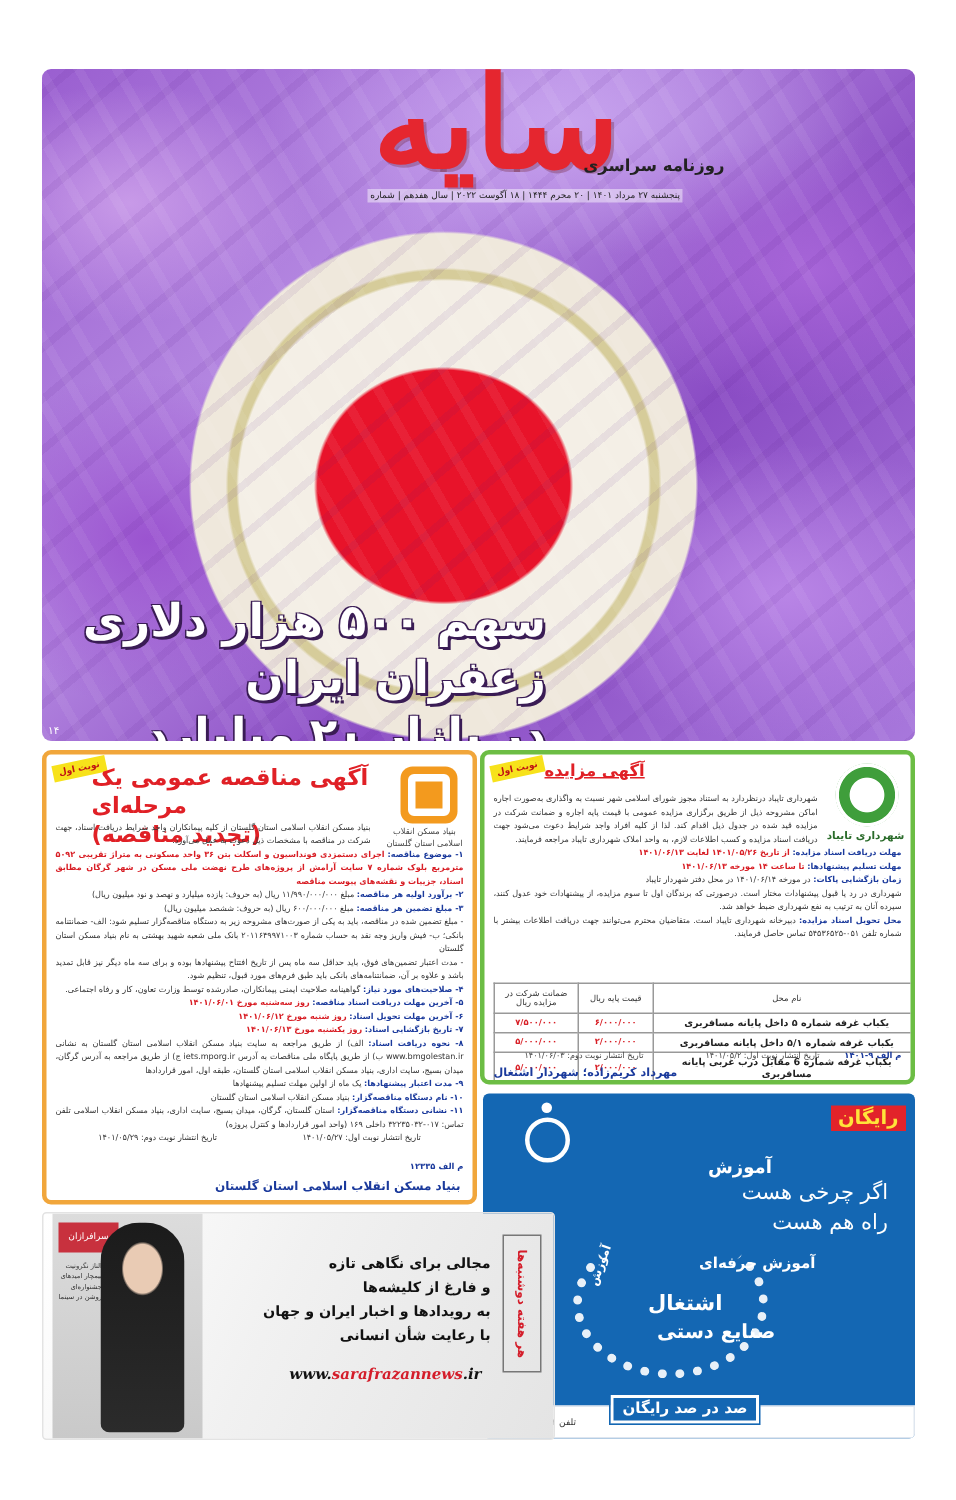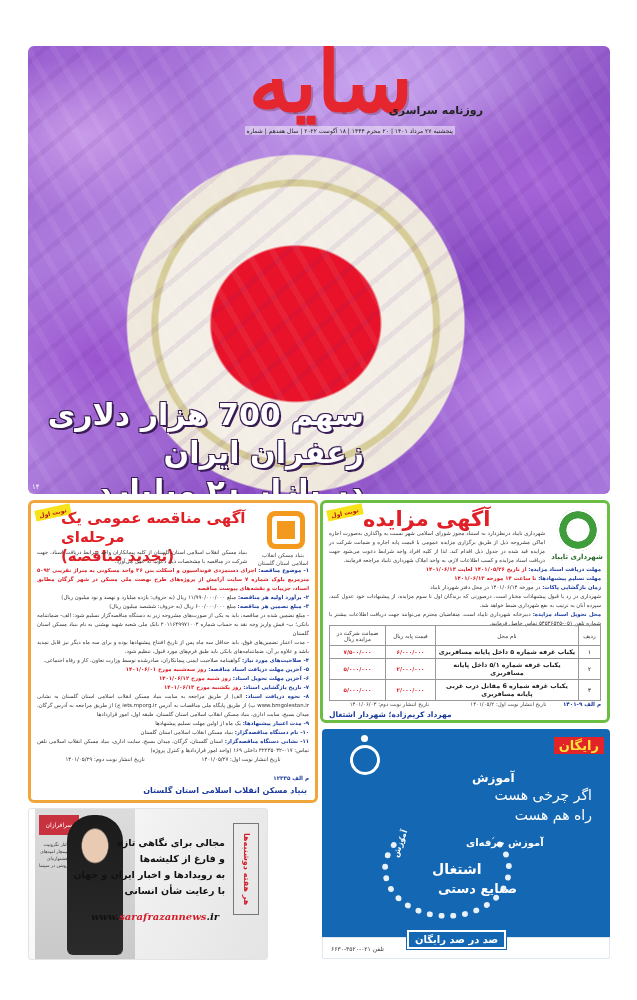--- a/index.html
+++ b/index.html
@@ -46,42 +46,42 @@
     color: #ffffff; font-weight: bold; font-size: 30px; line-height: 38px;
     text-shadow: 2px 2px 0 #3a1c55, -1px -1px 0 #3a1c55, 1px -1px 0 #3a1c55, -1px 1px 0 #3a1c55;
   }
   .page-ref { position: absolute; left: 4px; bottom: 3px; z-index: 2; font-size: 7px; color: #fff; }
 
   
   .ad { position: absolute; border-radius: 6px; overflow: hidden; background: #fff; }
   .ad-auction { left: 320px; top: 500px; width: 290px; height: 223px; border: 3px solid #6cbd44; }
   .ad-tender  { left: 28px;  top: 500px; width: 290px; height: 303px; border: 3px solid #f1a63b; }
   .ad-free    { left: 322px; top: 729px; width: 288px; height: 230px; background: #1467b3; border-radius: 4px; }
-  .ad-magazine{ left: 28px;  top: 808px; width: 240px; height: 152px; background: linear-gradient(115deg,#ffffff 0%,#f1f1f1 45%,#e4e4e4 100%); border: 1px solid #e3e3e3; border-radius: 3px; }
+  .ad-magazine{ left: 28px;  top: 808px; width: 342px; height: 152px; background: linear-gradient(115deg,#ffffff 0%,#f1f1f1 45%,#e4e4e4 100%); border: 1px solid #e3e3e3; border-radius: 3px; }
 
   .badge-first {
     position: absolute; left: 4px; top: 4px; background: #f7e21b; color: #c01414;
     font-size: 6px; font-weight: bold; padding: 2px 4px; transform: rotate(-12deg);
   }
   .ad-title { font-weight: bold; text-align: left; color: #e02026; }
   .ad-text { font-size: 5.4px; line-height: 9px; color: #333; text-align: justify; padding: 0 6px; }
   .ad-text .hl-blue { color: #1b3a9c; font-weight: bold; }
   .ad-text .hl-red { color: #d81e25; font-weight: bold; }
 
   
   .auc-logo {
     position: absolute; right: 8px; top: 6px; width: 42px; height: 42px; border-radius: 50%;
     background: radial-gradient(circle, #ffffff 0 38%, #3f9e3b 40% 62%, #ffffff 64% 70%, #3f9e3b 72%);
   }
   .auc-logo-label { position: absolute; right: 4px; top: 50px; width: 52px; text-align: center; font-size: 7px; color: #2a6b2a; font-weight: bold; }
-  .auc-title { position: absolute; right: 45px; top: 4px; left: 40px; font-size: 21px; }
+  .auc-title { position: absolute; right: 45px; top: 4px; left: 40px; font-size: 11px; text-decoration: underline; }
   .auc-body { position: absolute; right: 56px; top: 26px; left: 0; }
   .auc-body2 { position: absolute; right: 0; top: 62px; left: 0; }
   table.auc-table {
-    position: absolute; left: 6px; top: 122px; width: 272px; border-collapse: collapse; font-size: 5.6px;
+    position: absolute; left: 6px; top: 152px; width: 307px; border-collapse: collapse; font-size: 5.6px;
   }
   table.auc-table th, table.auc-table td { border: 1px solid #999; text-align: center; padding: 2px 2px; }
   table.auc-table th { font-weight: normal; color: #333; height: 20px; }
   table.auc-table td { height: 13px; }
   table.auc-table td.name { font-weight: bold; color: #222; font-size: 6.4px; }
   table.auc-table td.money { color: #d81e25; font-weight: bold; }
   .auc-dates { position: absolute; left: 6px; right: 40px; top: 198px; font-size: 5.4px; color: #444; display: flex; justify-content: space-around; }
   .auc-code { position: absolute; right: 6px; top: 198px; font-size: 5.6px; color: #1b3a9c; font-weight: bold; }
   .auc-sign { position: absolute; left: 6px; top: 207px; font-size: 7.5px; color: #1b3a9c; font-weight: bold; }
 
@@ -125,21 +125,21 @@
 </head>
 <body>
 
 <div class="hero">
   <div class="masthead">
     <div class="masthead-logo">سایه</div>
     <div class="masthead-sub">روزنامه سراسری</div>
   </div>
   <div class="issue-line">پنجشنبه ۲۷ مرداد ۱۴۰۱ | ۲۰ محرم ۱۴۴۴ | ۱۸ آگوست ۲۰۲۲ | سال هفدهم | شماره ۴۵۹۰ | ۵۰۰۰ تومان</div>
   <div class="headline">
-    <div>سهم 700 هزار دلاری زعفران ایران</div>
+    <div>سهم ۵۰۰ هزار دلاری زعفران ایران</div>
     <div>در بازار ۲۰ میلیارد دلاری دنیا</div>
   </div>
   <div class="page-ref">۱۴</div>
 </div>
 
 <div class="ad ad-auction">
   <div class="badge-first">نوبت اول</div>
   <div class="auc-logo"></div>
   <div class="auc-logo-label">شهرداری تایباد</div>
   <div class="ad-title auc-title">آگهی مزایده</div>

